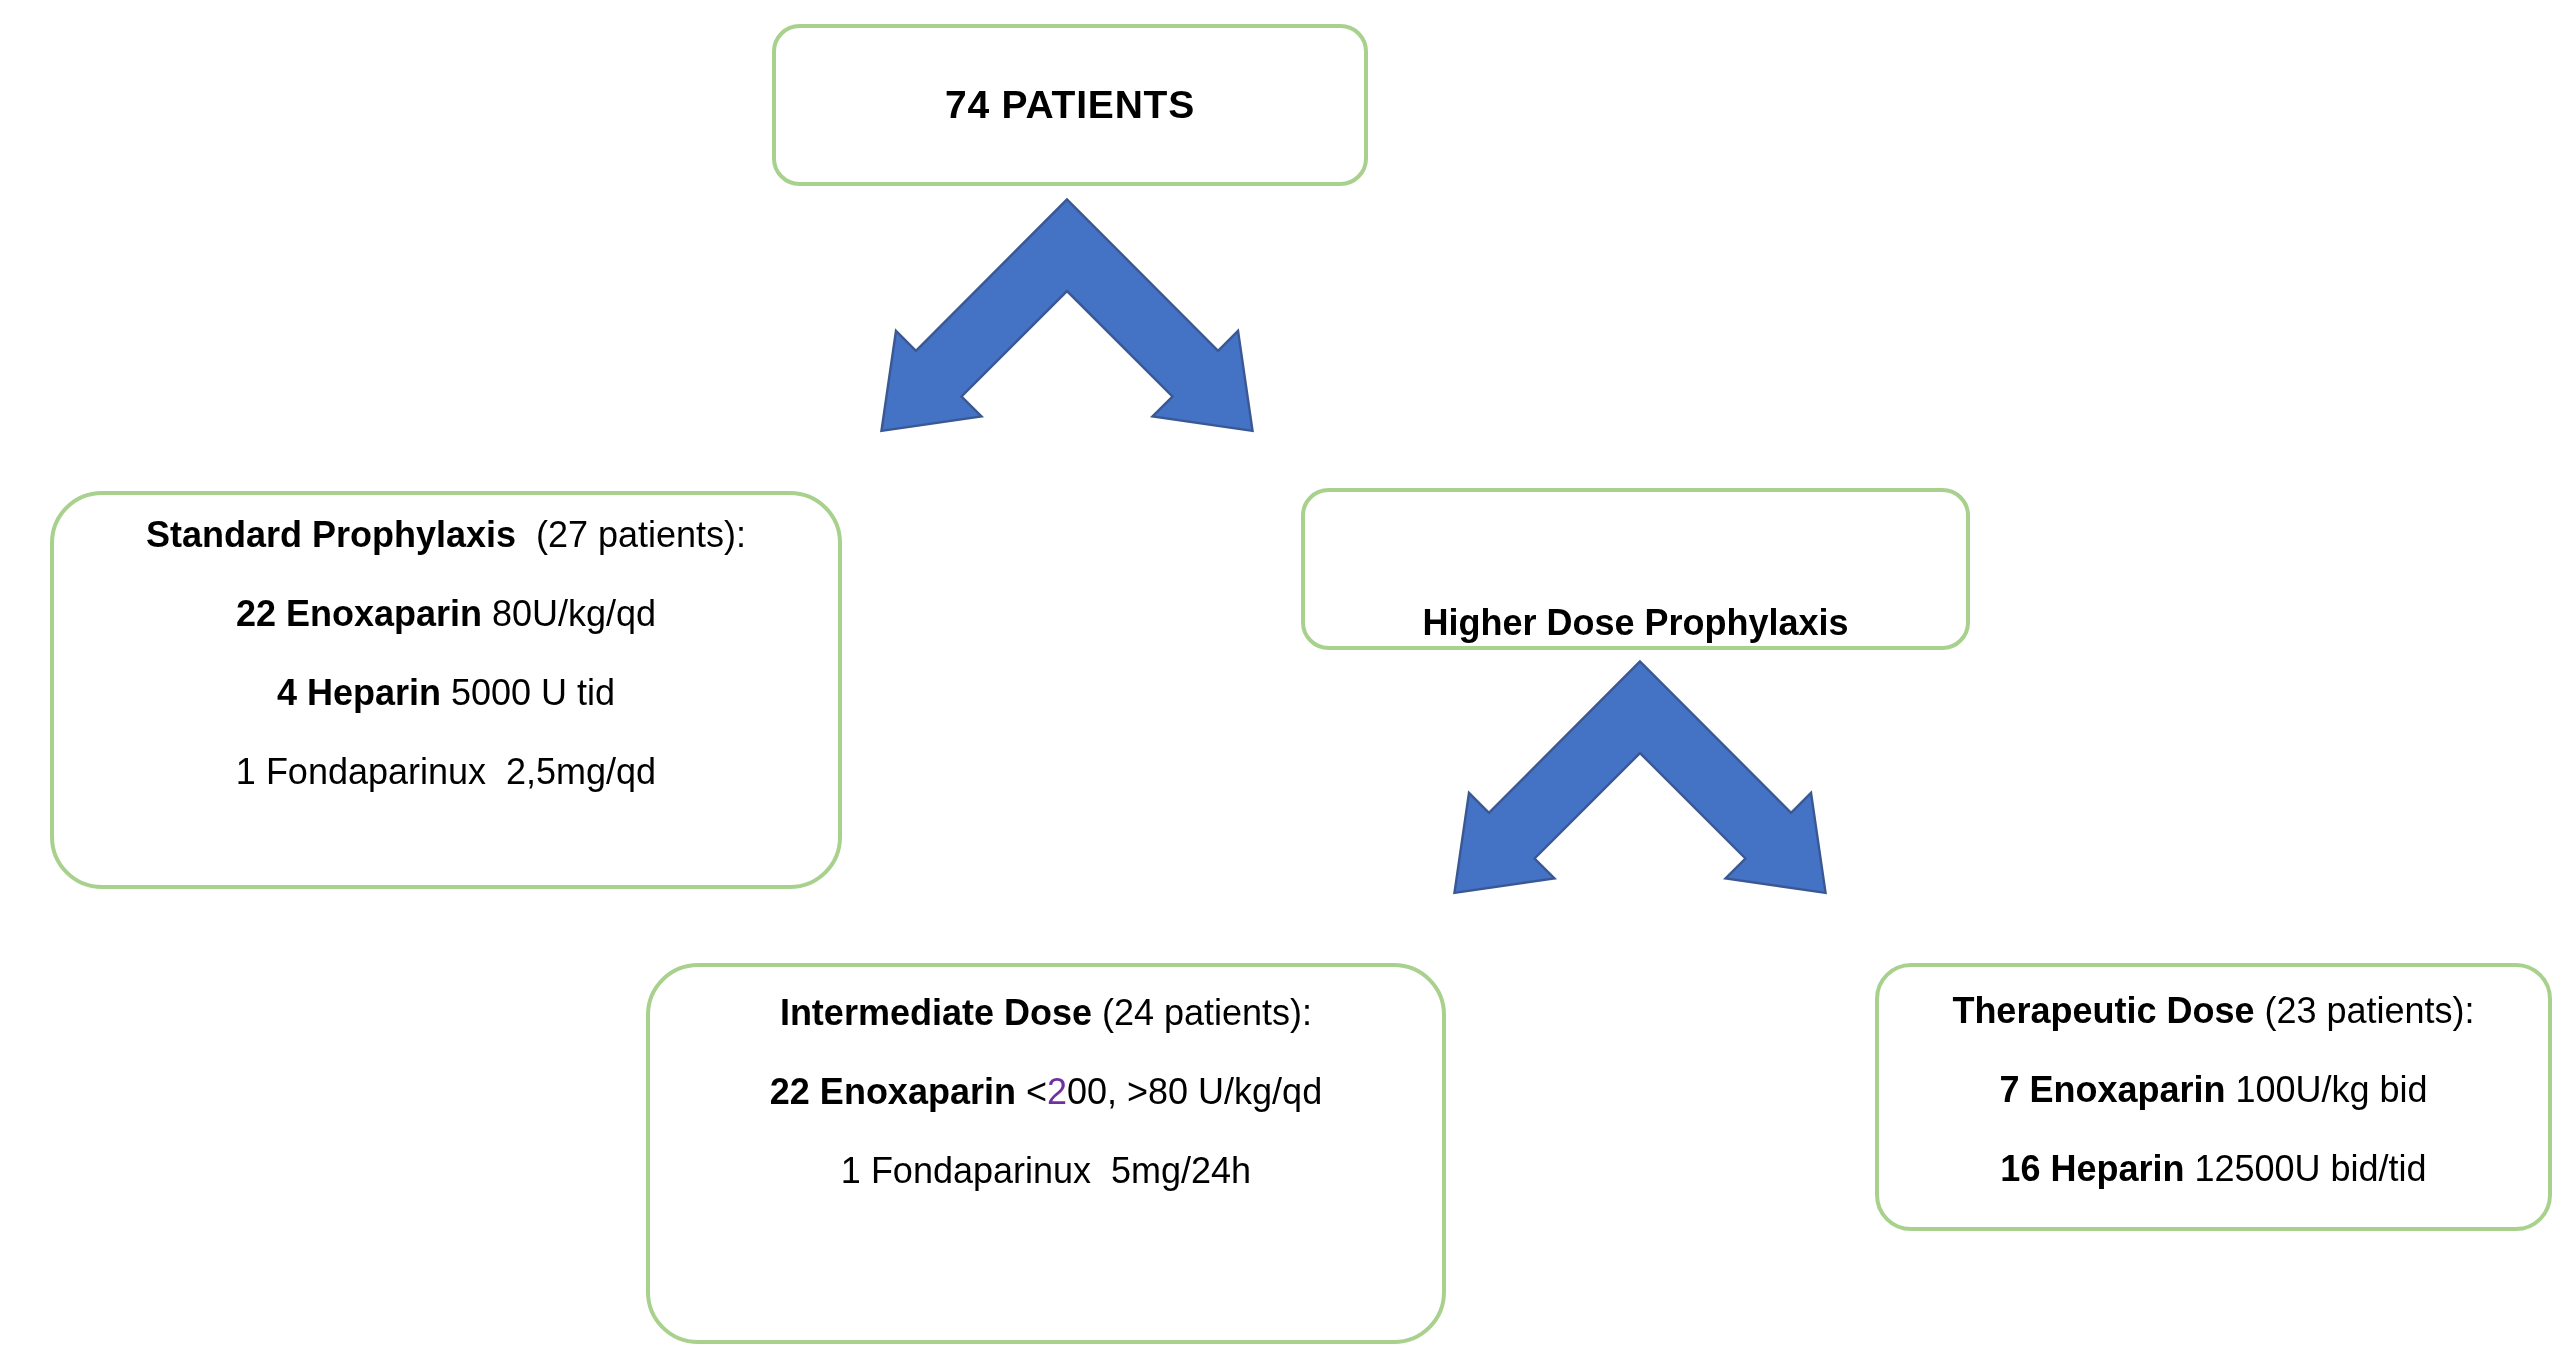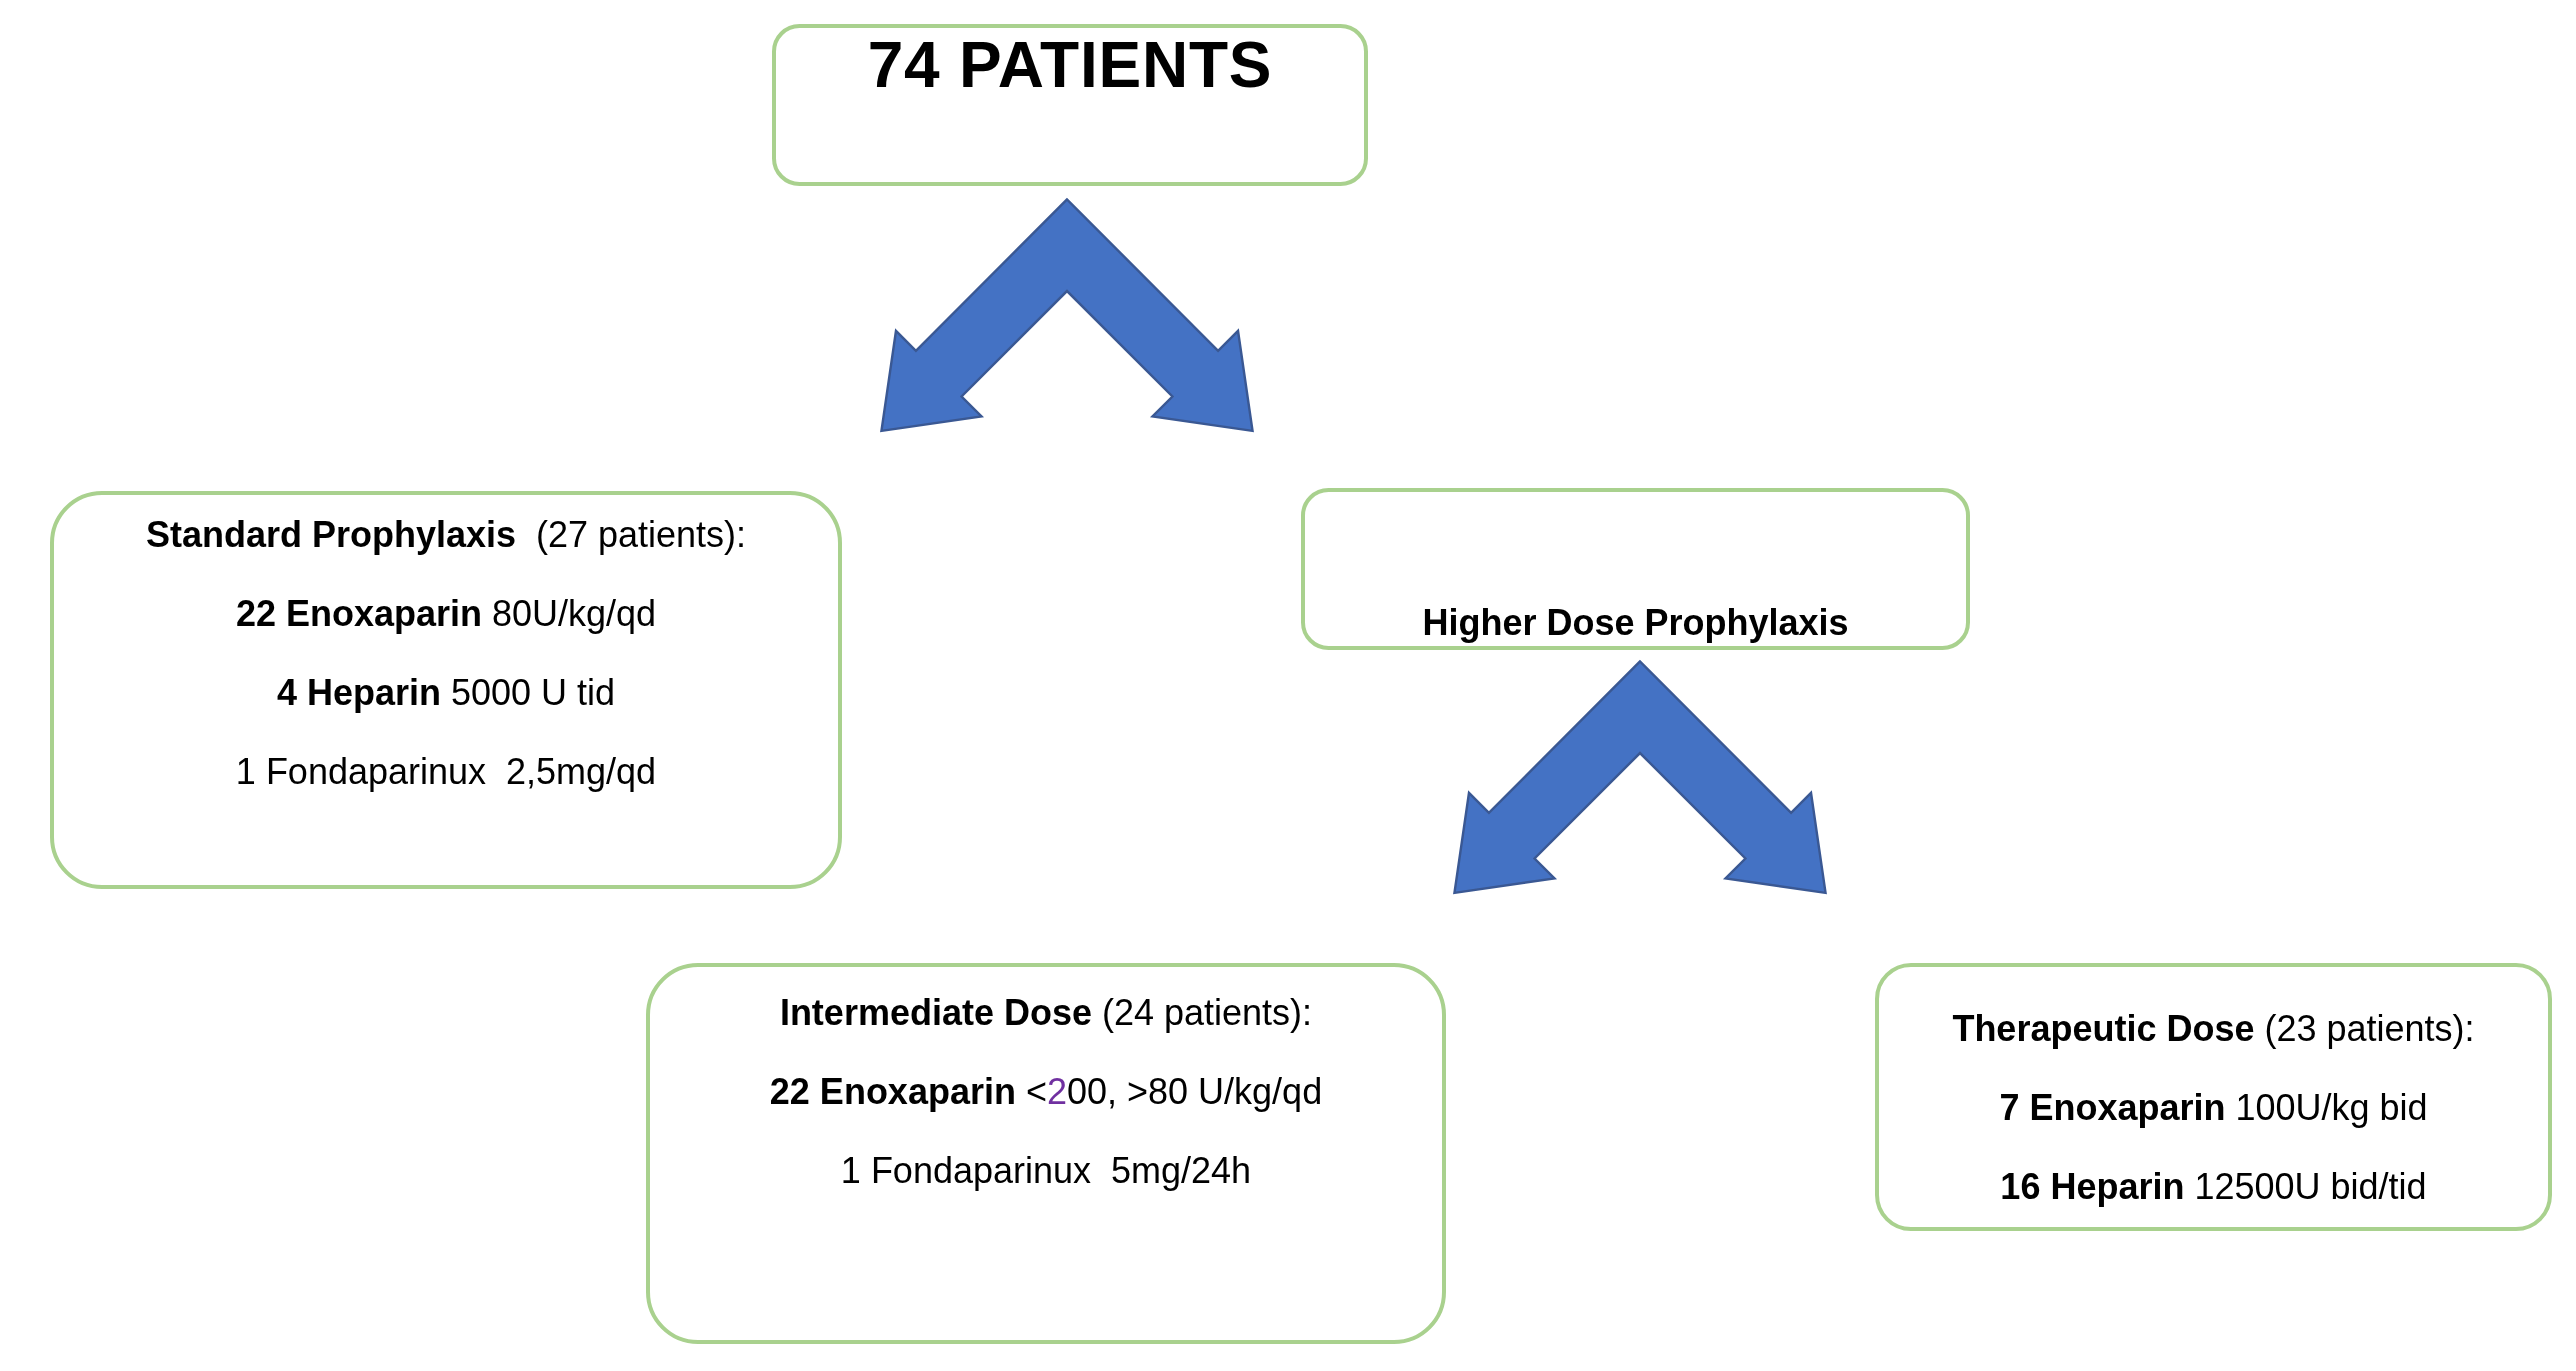--- a/index.html
+++ b/index.html
@@ -21,23 +21,23 @@
     box-sizing: border-box;
     background: #ffffff;
     border: 4.8px solid var(--border-green, #A9D18E);
     text-align: center;
   }
   .title-box {
     left: 772px; top: 24px;
     width: 596px; height: 162px;
     border-radius: 27.5px;
     display: flex;
-    align-items: flex-start;
+    align-items: center;
     justify-content: center;
-    font-size: 64px;
+    font-size: 39px;
     font-weight: bold;
     letter-spacing: 0.8px;
   }
   .standard-box {
     left: 50px; top: 491px;
     width: 792px; height: 398px;
     border-radius: 52px;
     padding-top: 0;
   }
   .higher-box {
@@ -53,21 +53,21 @@
   .intermediate-box {
     left: 646px; top: 963px;
     width: 800px; height: 381px;
     border-radius: 52px;
     padding-top: 6px;
   }
   .therapeutic-box {
     left: 1875px; top: 963px;
     width: 677px; height: 268px;
     border-radius: 36px;
-    padding-top: 22px;
+    padding-top: 4px;
   }
   .line {
     white-space: pre;
     font-size: 36px;
     line-height: 79px;
   }
   .b { font-weight: bold; }
   .purple { color: var(--purple, #7030A0); }
   .arrow-svg {
     position: absolute;

